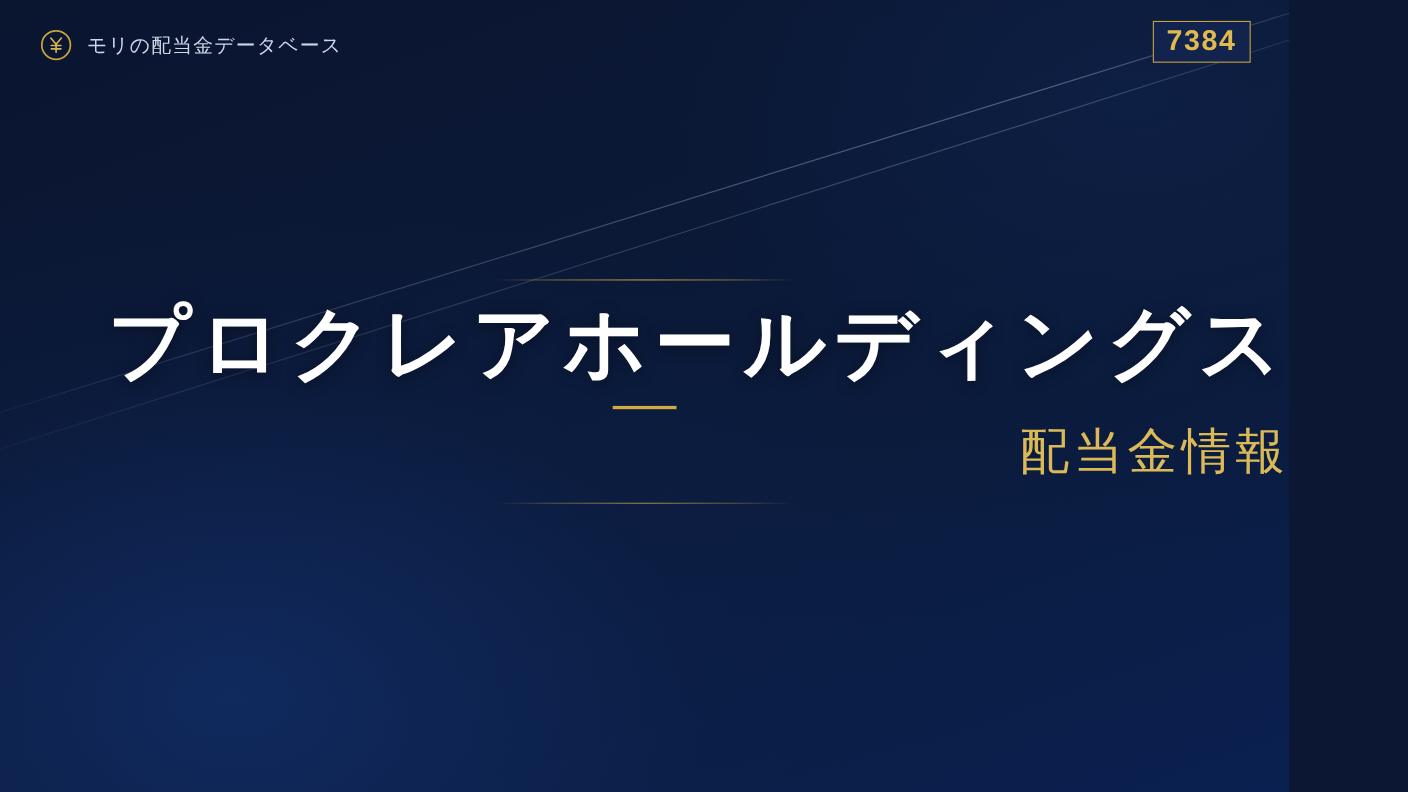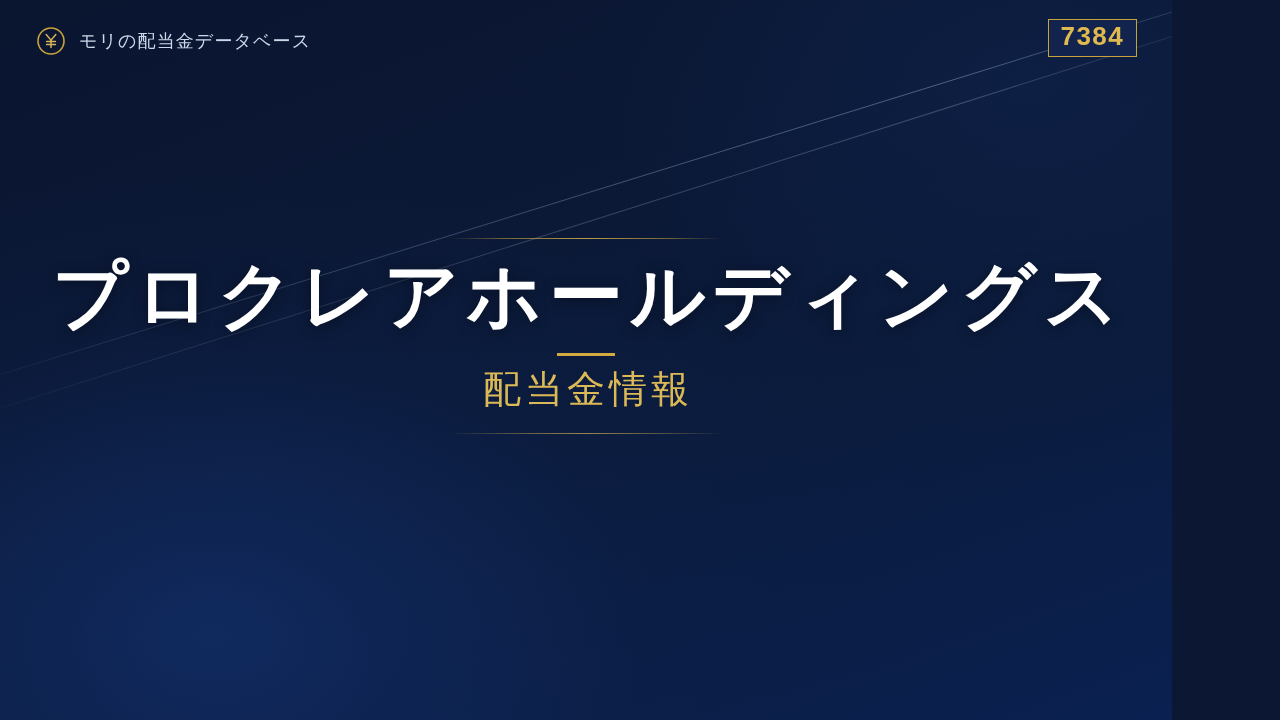--- a/index.html
+++ b/index.html
@@ -107,22 +107,22 @@
     text-align: center;
     line-height: 1.06;
     margin-left: 28px;
   }
 
   
   .center {
     position: absolute;
     left: 0;
     right: 0;
-    top: 238px;
-    text-align: center;
+    top: 254px;
+    text-align: right;
   }
 
   .rule-top {
     width: 272px;
     height: 1px;
     margin: 0 auto;
     background: linear-gradient(90deg,
         rgba(200, 163, 60, 0) 0%,
         rgba(200, 163, 60, 0.55) 20%,
         rgba(214, 178, 80, 0.85) 50%,
@@ -144,21 +144,21 @@
 
   .sub-divider {
     width: 58px;
     height: 3px;
     margin: 18px auto 0;
     background: #d2aa42;
   }
 
   .subtitle {
     margin: 13px 0 0;
-    font-size: 38px;
+    font-size: 45px;
     color: #dcb957;
     letter-spacing: 4px;
     text-indent: 4px;
     line-height: 1.1;
     white-space: nowrap;
   }
 
   .rule-bottom {
     width: 272px;
     height: 1px;

